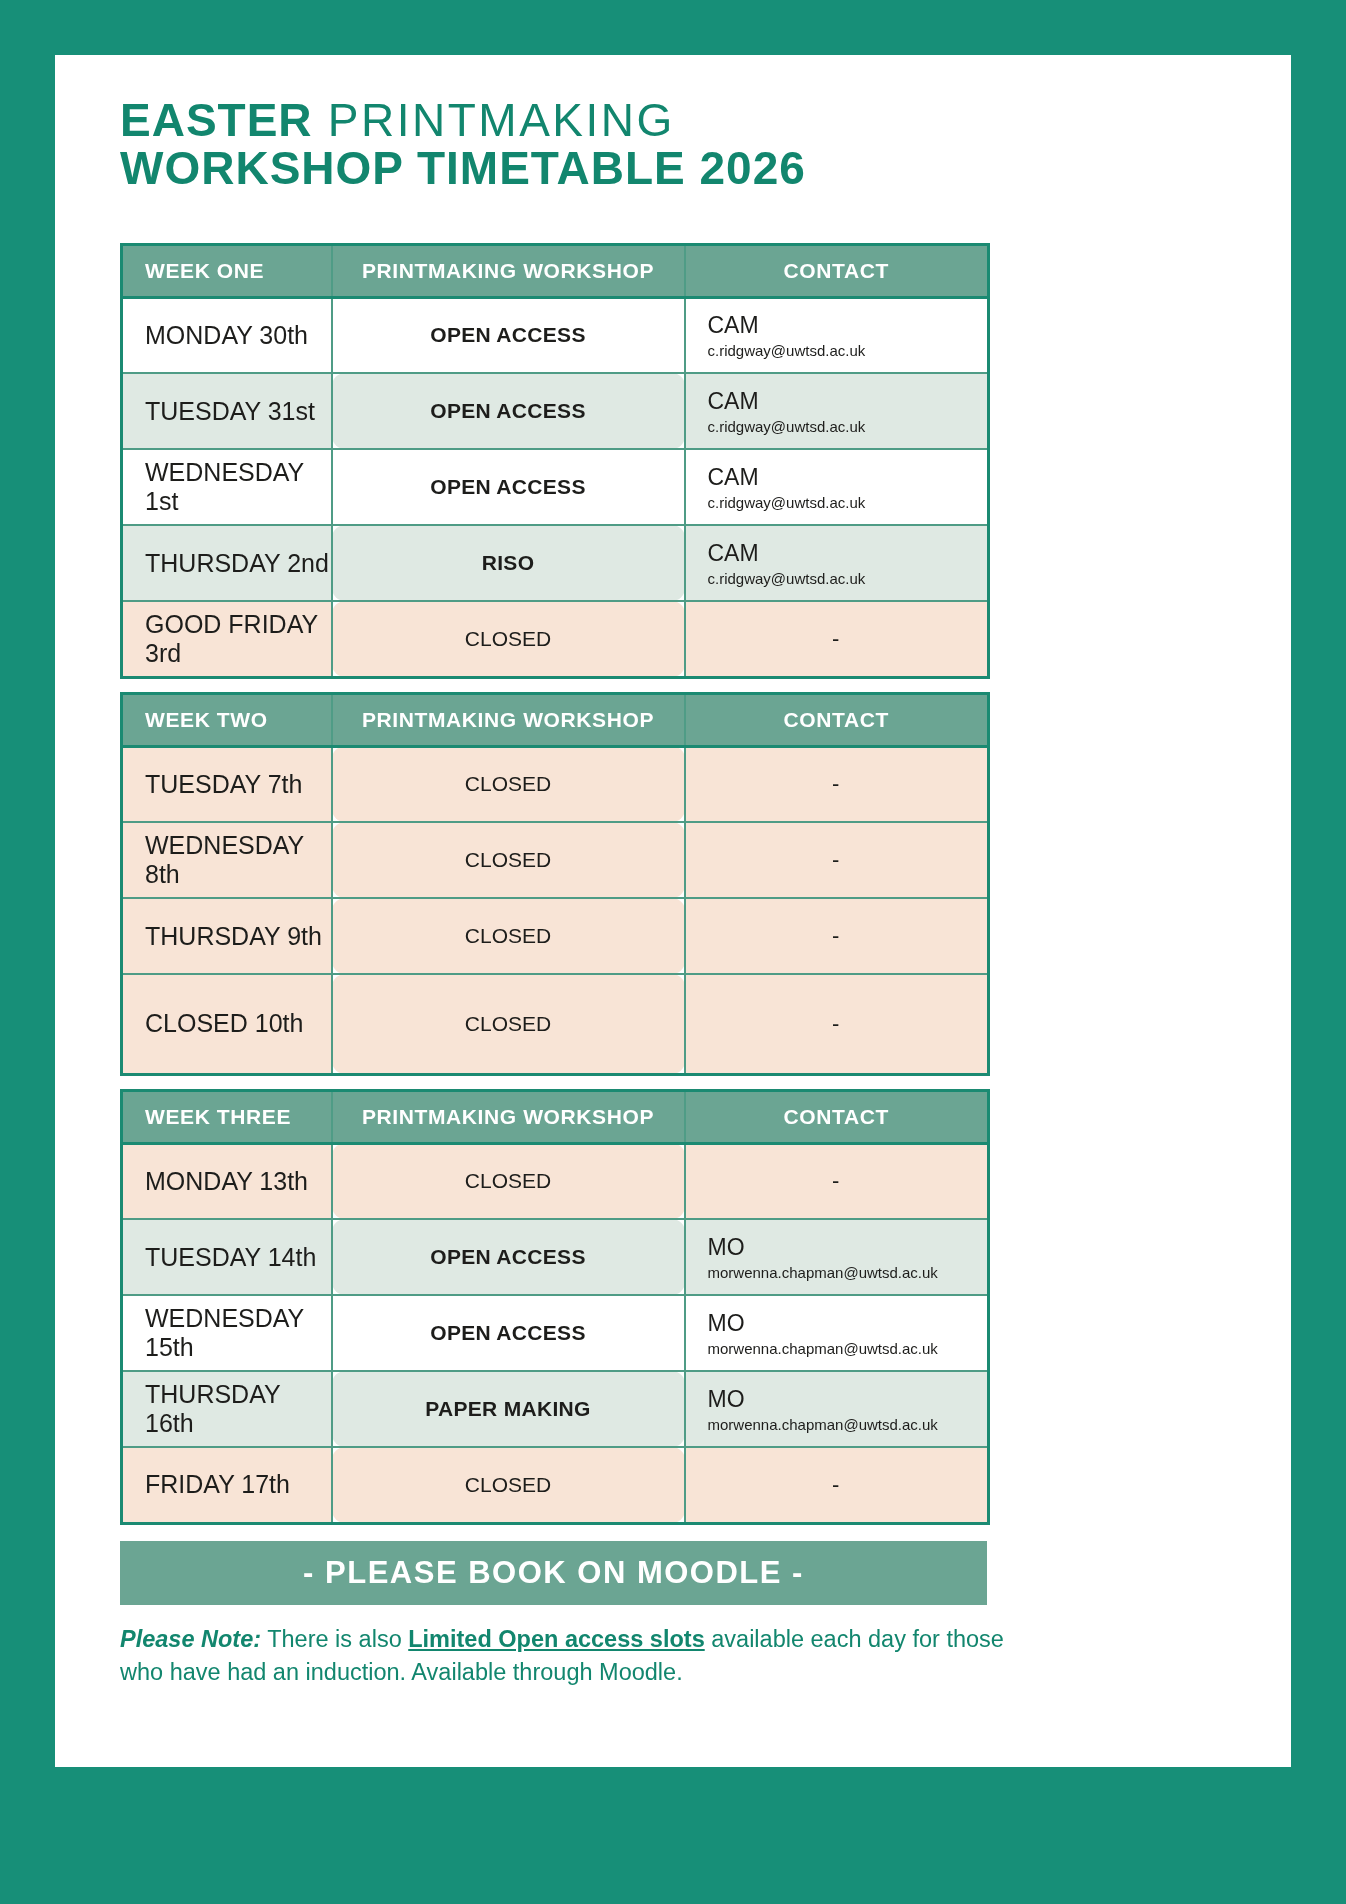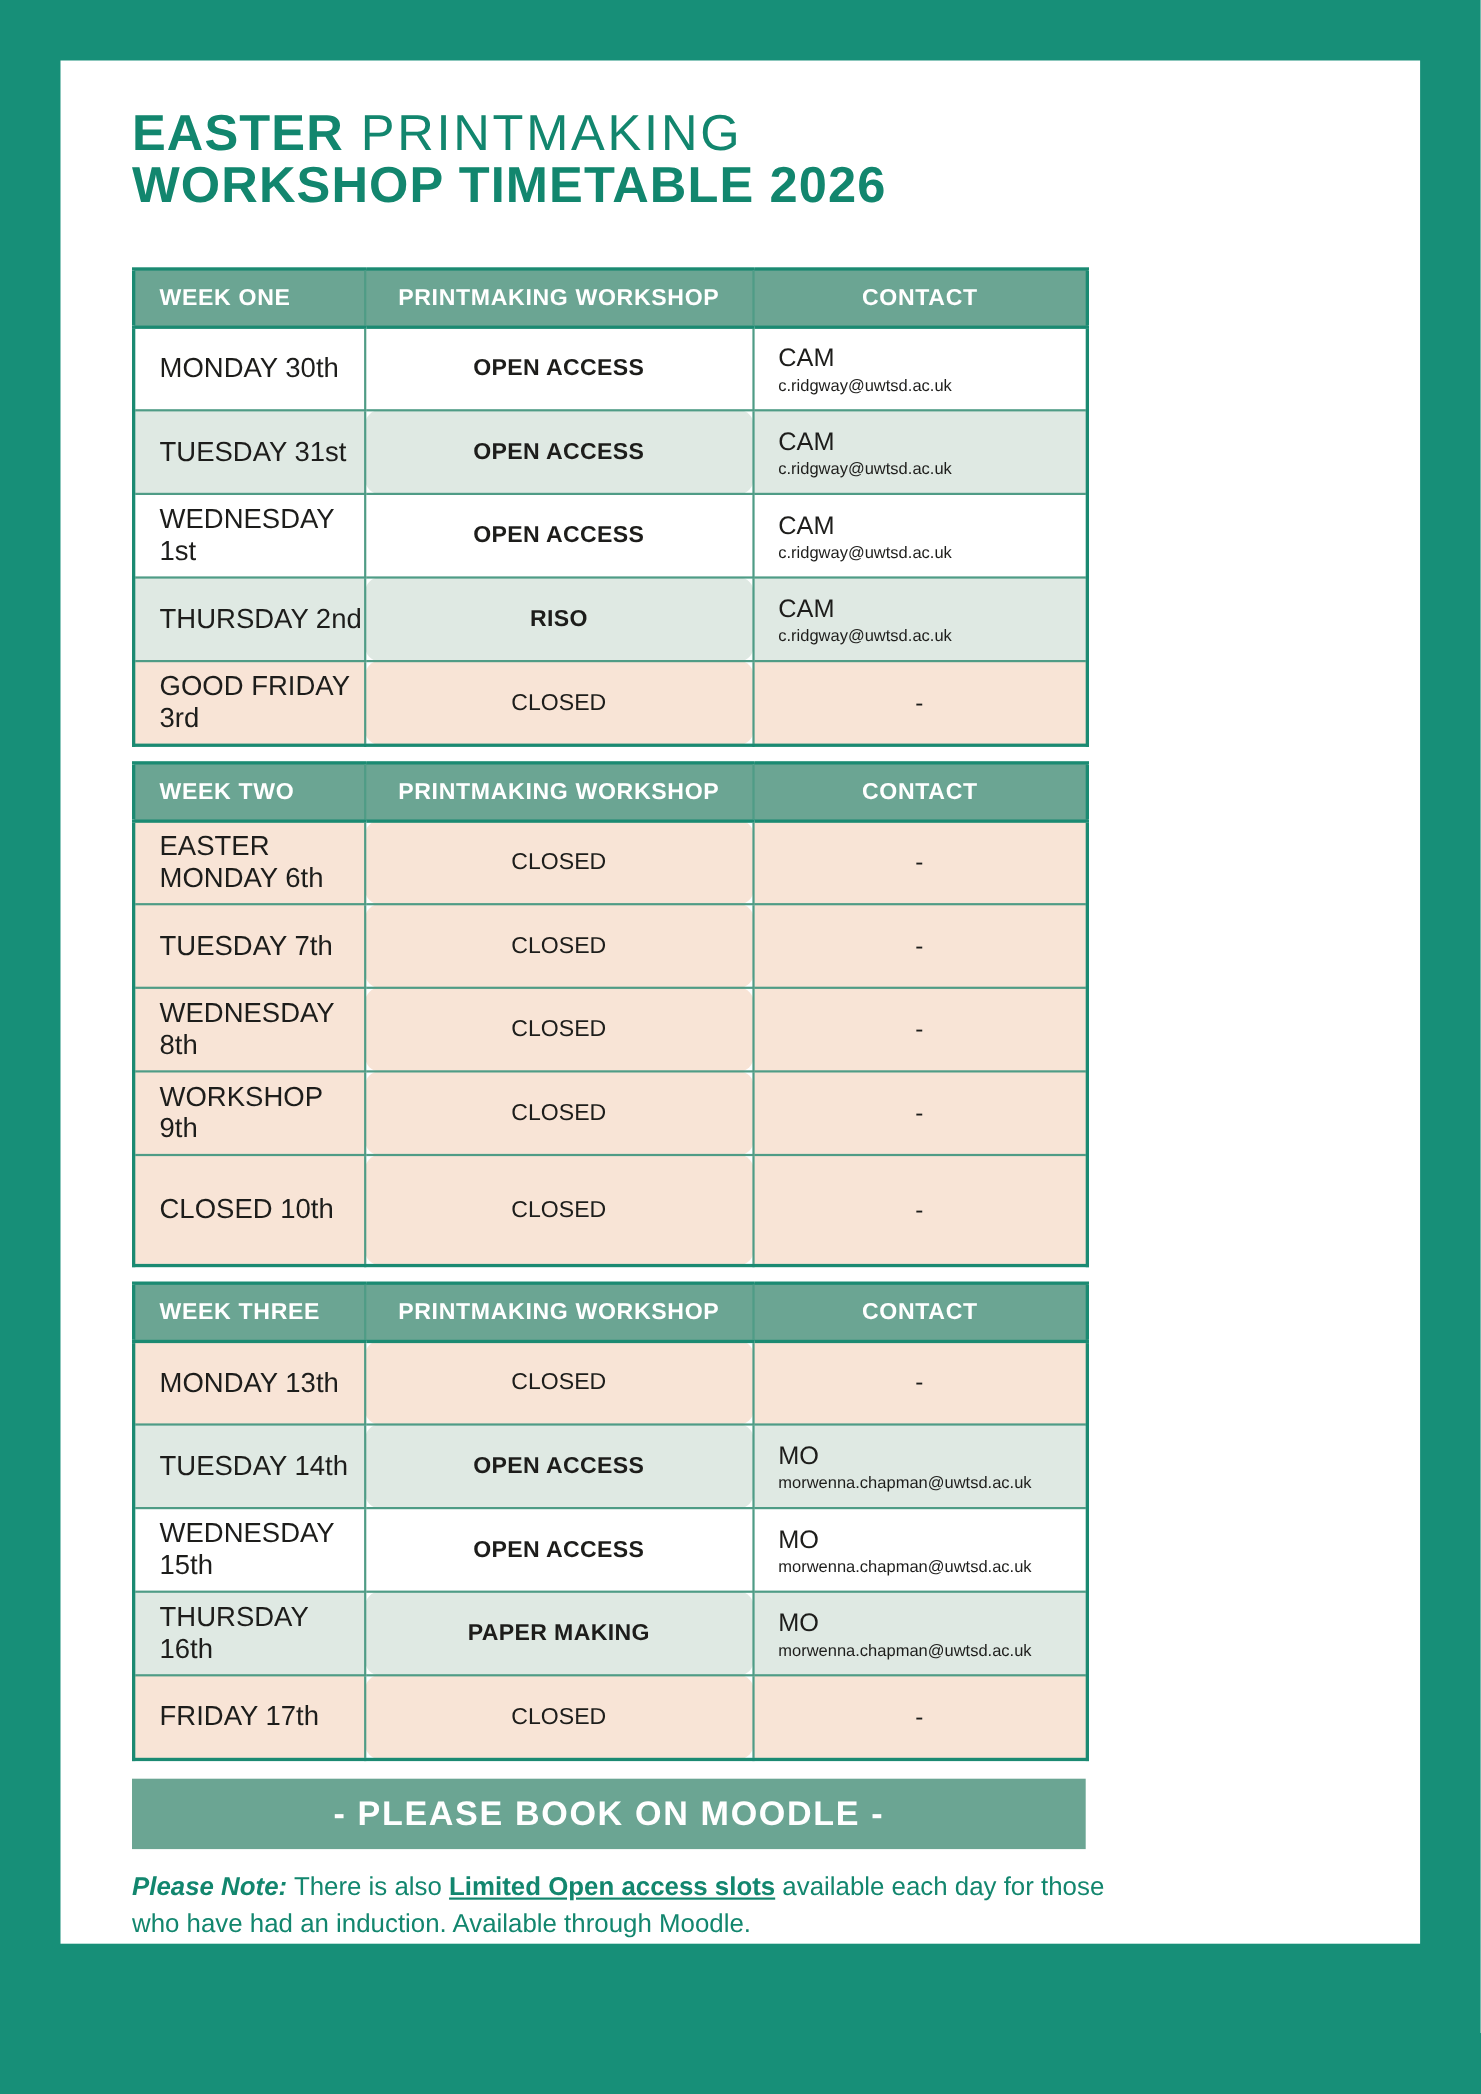--- a/index.html
+++ b/index.html
@@ -180,36 +180,31 @@
         </colgroup>
         <thead>
           <tr>
             <th class="week">WEEK TWO</th>
             <th class="mid">PRINTMAKING WORKSHOP</th>
             <th class="ct">CONTACT</th>
           </tr>
         </thead>
         <tbody>
           <tr class="bg-peach">
-            <td class="day">EASTER MONDAY 6th</td>
-            <td class="workshop">CLOSED</td>
-            <td class="contact dash"><span>-</span></td>
-          </tr>
-          <tr class="bg-peach">
             <td class="day">TUESDAY 7th</td>
             <td class="workshop">CLOSED</td>
             <td class="contact dash"><span>-</span></td>
           </tr>
           <tr class="bg-peach">
             <td class="day">WEDNESDAY 8th</td>
             <td class="workshop">CLOSED</td>
             <td class="contact dash"><span>-</span></td>
           </tr>
           <tr class="bg-peach">
-            <td class="day">WORKSHOP 9th</td>
+            <td class="day">THURSDAY 9th</td>
             <td class="workshop">CLOSED</td>
             <td class="contact dash"><span>-</span></td>
           </tr>
           <tr class="bg-peach tall">
             <td class="day">CLOSED 10th</td>
             <td class="workshop">CLOSED</td>
             <td class="contact dash"><span>-</span></td>
           </tr>
         </tbody>
       </table>

